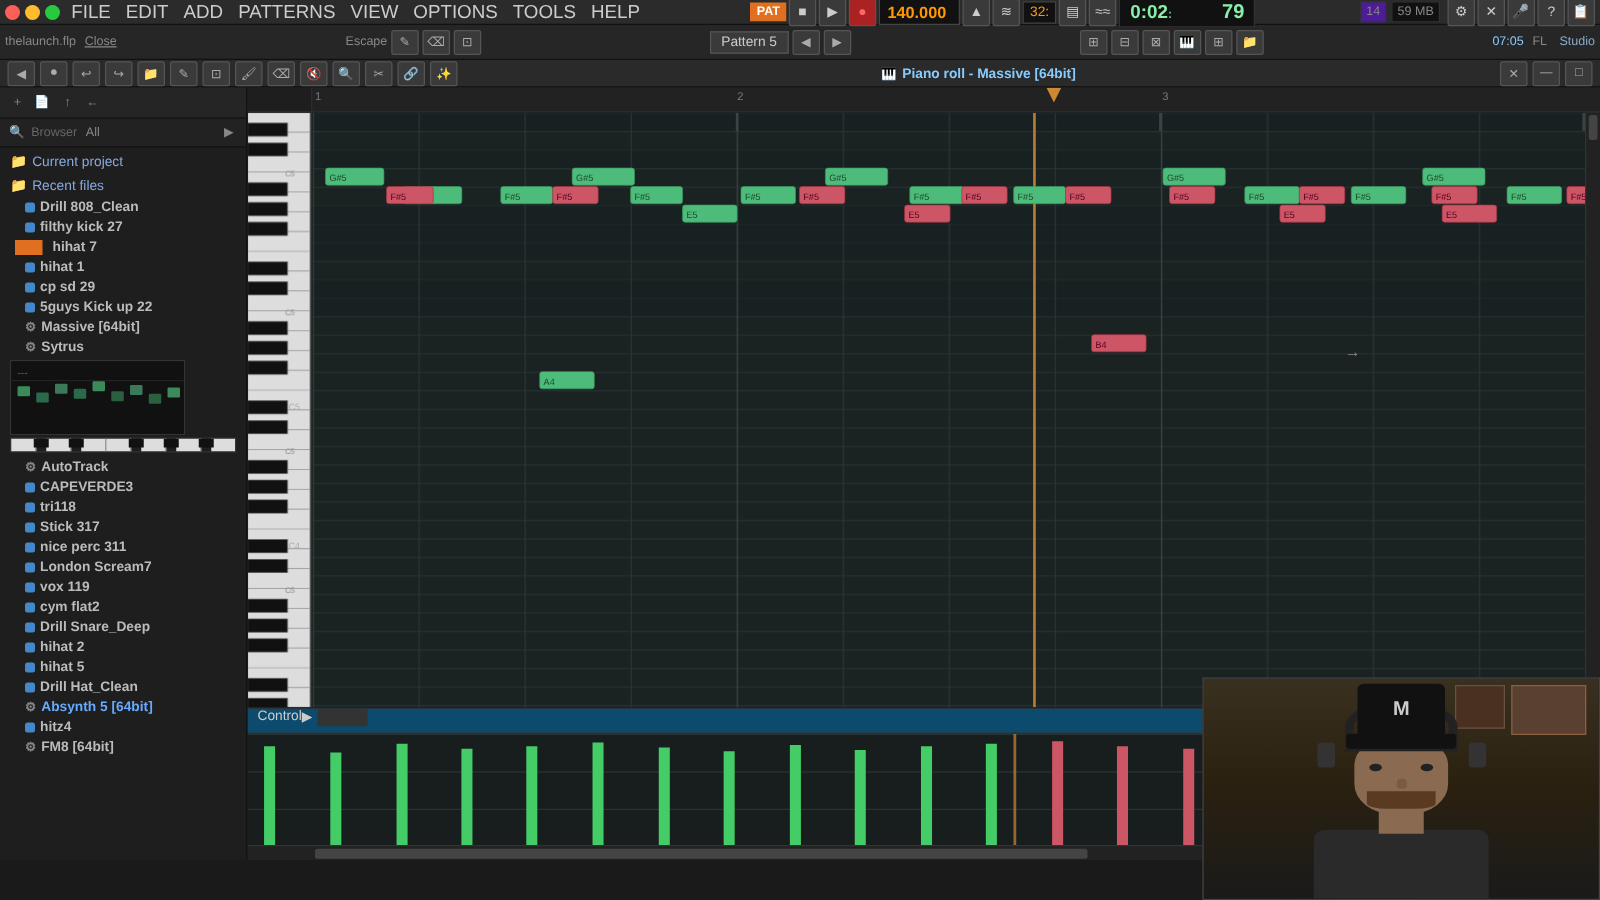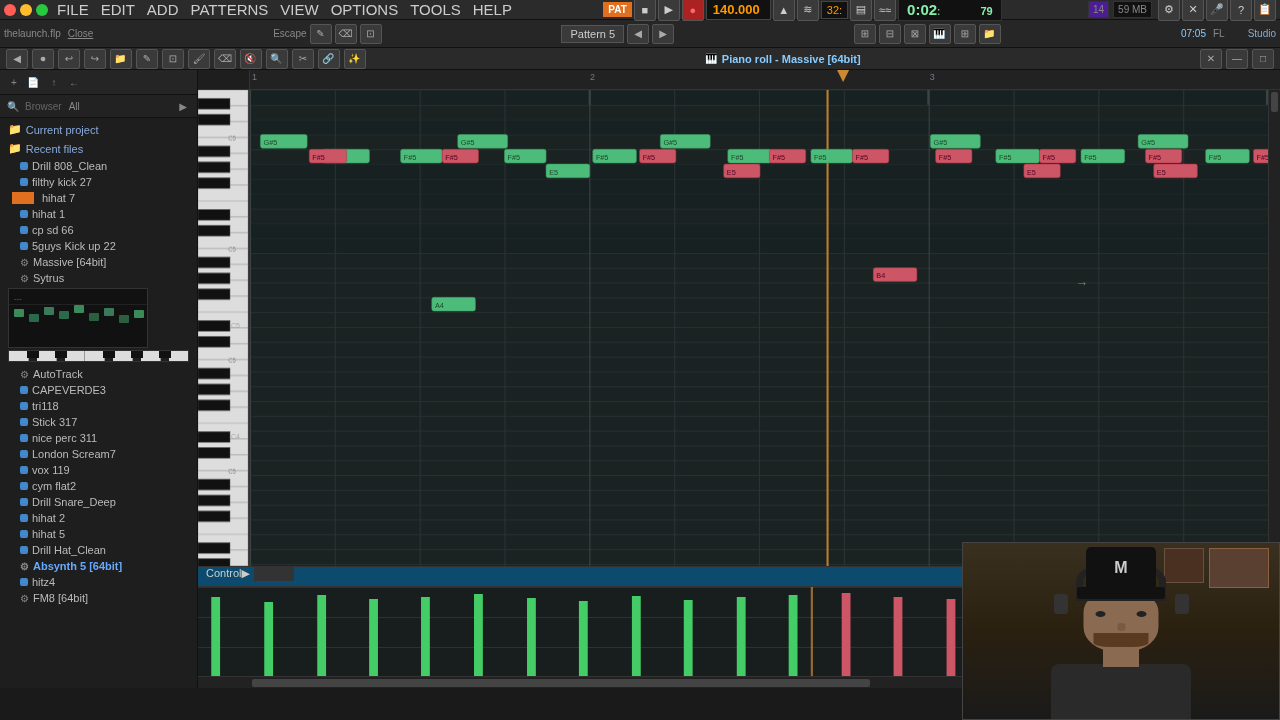--- a/index.html
+++ b/index.html
@@ -184,20 +184,21 @@
     .sidebar-item {
       padding: 2px 8px 2px 20px;
       font-size: 11px;
       color: #bbb;
       display: flex;
       align-items: center;
       gap: 4px;
       cursor: pointer;
       white-space: nowrap;
       overflow: hidden;
+      font-weight: bold;
     }
     .sidebar-item.bold-blue { color: #66aaff; font-weight: bold; }
     .item-dot {
       width: 8px; height: 8px;
       border-radius: 2px;
       display: inline-block;
       flex-shrink: 0;
     }
     .dot-blue { background: #4488cc; }
     .dot-gear { color: #888; font-size: 10px; }
@@ -356,21 +357,21 @@
     <button class="transport-btn">■</button>
     <button class="transport-btn">▶</button>
     <button class="transport-btn red">●</button>
     <div class="bpm-display">140.000</div>
     <button class="transport-btn">▲</button>
     <button class="transport-btn">≋</button>
     <div style="background:#111;color:#ff9900;font-size:11px;padding:2px 5px;border:1px solid #444;">32:</div>
     <button class="transport-btn">▤</button>
     <button class="transport-btn">≈≈</button>
     <div class="time-display">
-      <span>0:02</span><span style="font-size:10px;color:#66bb88;">:</span><span style="font-size:11px;margin-left:40px;">79</span>
+      <span>0:02</span><span style="font-size:10px;color:#66bb88;">:</span><span style="font-size:16px;margin-left:40px;">79</span>
     </div>
     <div style="flex:1"></div>
     <div style="background:#4c1d95;color:#888;font-size:10px;padding:2px 4px;border:1px solid #333;text-align:center;">14</div>
     <div style="background:#111;color:#888;font-size:10px;padding:2px 4px;border:1px solid #333;margin-left:2px;">59 MB</div>
     <button class="transport-btn" style="margin-left:4px;">⚙</button>
     <button class="transport-btn">✕</button>
     <button class="transport-btn">🎤</button>
     <button class="transport-btn">?</button>
     <button class="transport-btn">📋</button>
   </div>
@@ -392,21 +393,21 @@
 
     <button class="tb2-btn">⊞</button>
     <button class="tb2-btn">⊟</button>
     <button class="tb2-btn">⊠</button>
     <button class="tb2-btn">🎹</button>
     <button class="tb2-btn">⊞</button>
     <button class="tb2-btn">📁</button>
     <div style="flex:1"></div>
     <div style="color:#88ccff;font-size:10px;">07:05</div>
     <div style="color:#888;font-size:10px;margin-left:4px;">FL</div>
-    <div style="color:#88aacc;font-size:10px;margin-left:20px;">Studio</div>
+    <div style="color:#88aacc;font-size:10px;margin-left:7px;">Studio</div>
   </div>
 
   <div id="piano-roll-toolbar">
     <button class="tb2-btn">◀</button>
     <button class="tb2-btn">⏺</button>
     <button class="tb2-btn">↩</button>
     <button class="tb2-btn">↪</button>
     <button class="tb2-btn">📁</button>
     <button class="tb2-btn">✎</button>
     <button class="tb2-btn">⊡</button>
@@ -466,21 +467,21 @@
 
           <span style="display:inline-block;width:22px;height:12px;background:#e07020;margin-right:4px;"></span>
           <span>hihat 7</span>
         </div>
         <div class="sidebar-item">
           <span class="item-dot dot-blue"></span>
           <span>hihat 1</span>
         </div>
         <div class="sidebar-item">
           <span class="item-dot dot-blue"></span>
-          <span>cp sd 66</span>
+          <span>cp sd 29</span>
         </div>
         <div class="sidebar-item">
           <span class="item-dot dot-blue"></span>
           <span>5guys Kick up 22</span>
         </div>
         <div class="sidebar-item">
           <span class="dot-gear">⚙</span>
           <span>Massive [64bit]</span>
         </div>
 

